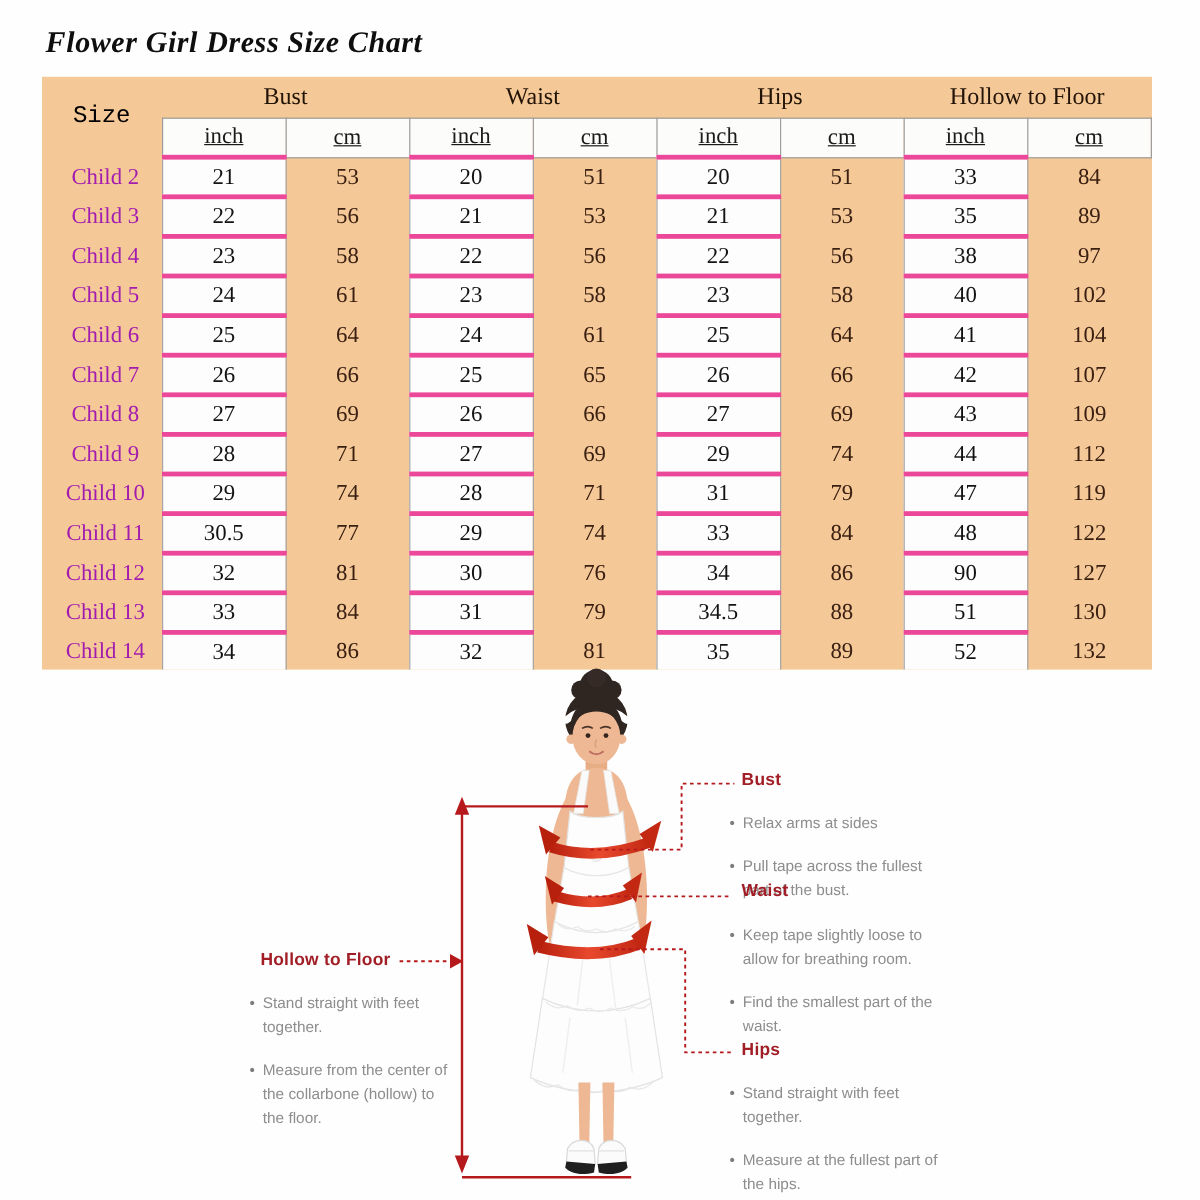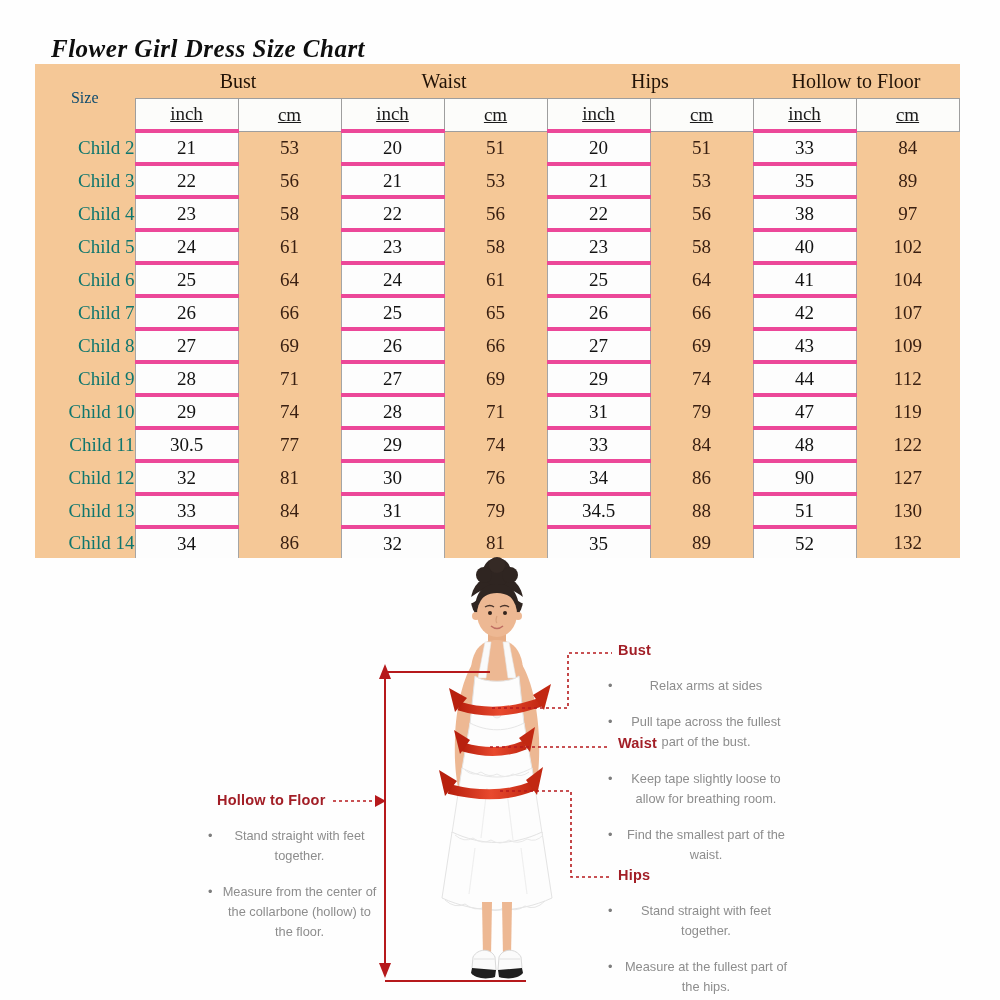--- a/index.html
+++ b/index.html
@@ -1,37 +1,37 @@
 <!DOCTYPE html>
 <html><head>
 <meta charset="utf-8">
 <style>
   html,body{margin:0;padding:0;background:#ffffff;}
   .page{position:relative;width:1000px;height:1000px;background:#fefefe;overflow:hidden;font-family:"Liberation Serif",serif;}
-  .title{position:absolute;left:38px;top:22px;margin:13px;font-family:"Liberation Serif",serif;font-style:italic;font-weight:bold;font-size:25px;color:#0e0e0e;letter-spacing:0.5px;}
+  .title{position:absolute;left:38px;top:22px;margin:0;font-family:"Liberation Serif",serif;font-style:italic;font-weight:bold;font-size:25px;color:#0e0e0e;letter-spacing:0.5px;}
 
   
   table.size-table{position:absolute;left:35px;top:64px;border-collapse:collapse;table-layout:fixed;background:#F5C897;}
   table.size-table col.c-size{width:100px;}
   table.size-table col.c-u{width:103px;}
   th,td{padding:0;font-weight:normal;}
   th.grp{font-size:20px;color:#221307;height:34px;}
-  th.size-h{font-size:16px;color:#0c4a6e;}
+  th.size-h{font-size:20px;color:#000000;font-family:Liberation Mono, monospace;}
   th.unit{background:#fcfcfa;border:1px solid #9e9e9e;font-size:19px;color:#1a1a1a;height:30px;text-decoration:underline;}
   td{height:29px;font-size:19px;}
-  td.size-c{text-align:right;padding-left:6px;color:#0f766e;}
+  td.size-c{text-align:center;padding-left:6px;color:#a21caf;}
   td.in{background:#fdfdfd;border-left:1px solid #a5a5a5;border-right:1px solid #a5a5a5;border-top:4px solid #ec4899;text-align:center;color:#131313;}
   td.cm{text-align:center;color:#3a2012;}
 
   
   .note{position:absolute;font-family:"Liberation Sans",sans-serif;color:#8d8d8d;font-size:12.8px;line-height:20px;}
   .intro{left:208px;top:600px;width:176px;}
   .gblock h3{margin:0 0 5px 0;font-family:"Liberation Sans",sans-serif;font-size:14.5px;color:#A21E26;letter-spacing:0.2px;}
   .gblock ul{margin:0;padding:0;list-style:none;}
-  .gblock li{position:relative;padding-left:11px;margin:16px 0 1px 0;text-align:center;}
+  .gblock li{position:relative;padding-left:11px;margin:16px 0 1px 0;}
   .gblock li::before{content:"\2022";position:absolute;left:0;top:0;color:#7d7d7d;}
   .b-h2f{left:208px;top:790px;width:172px;}
   .b-h2f h3{margin-left:9px;}
   .b-bust{left:608px;top:640px;width:185px;}
   .b-waist{left:608px;top:733px;width:185px;}
   .b-hips{left:608px;top:865px;width:185px;}
   .b-bust h3,.b-waist h3,.b-hips h3{margin-left:10px;}
 
   
   svg.lines{position:absolute;left:0;top:0;pointer-events:none;}

